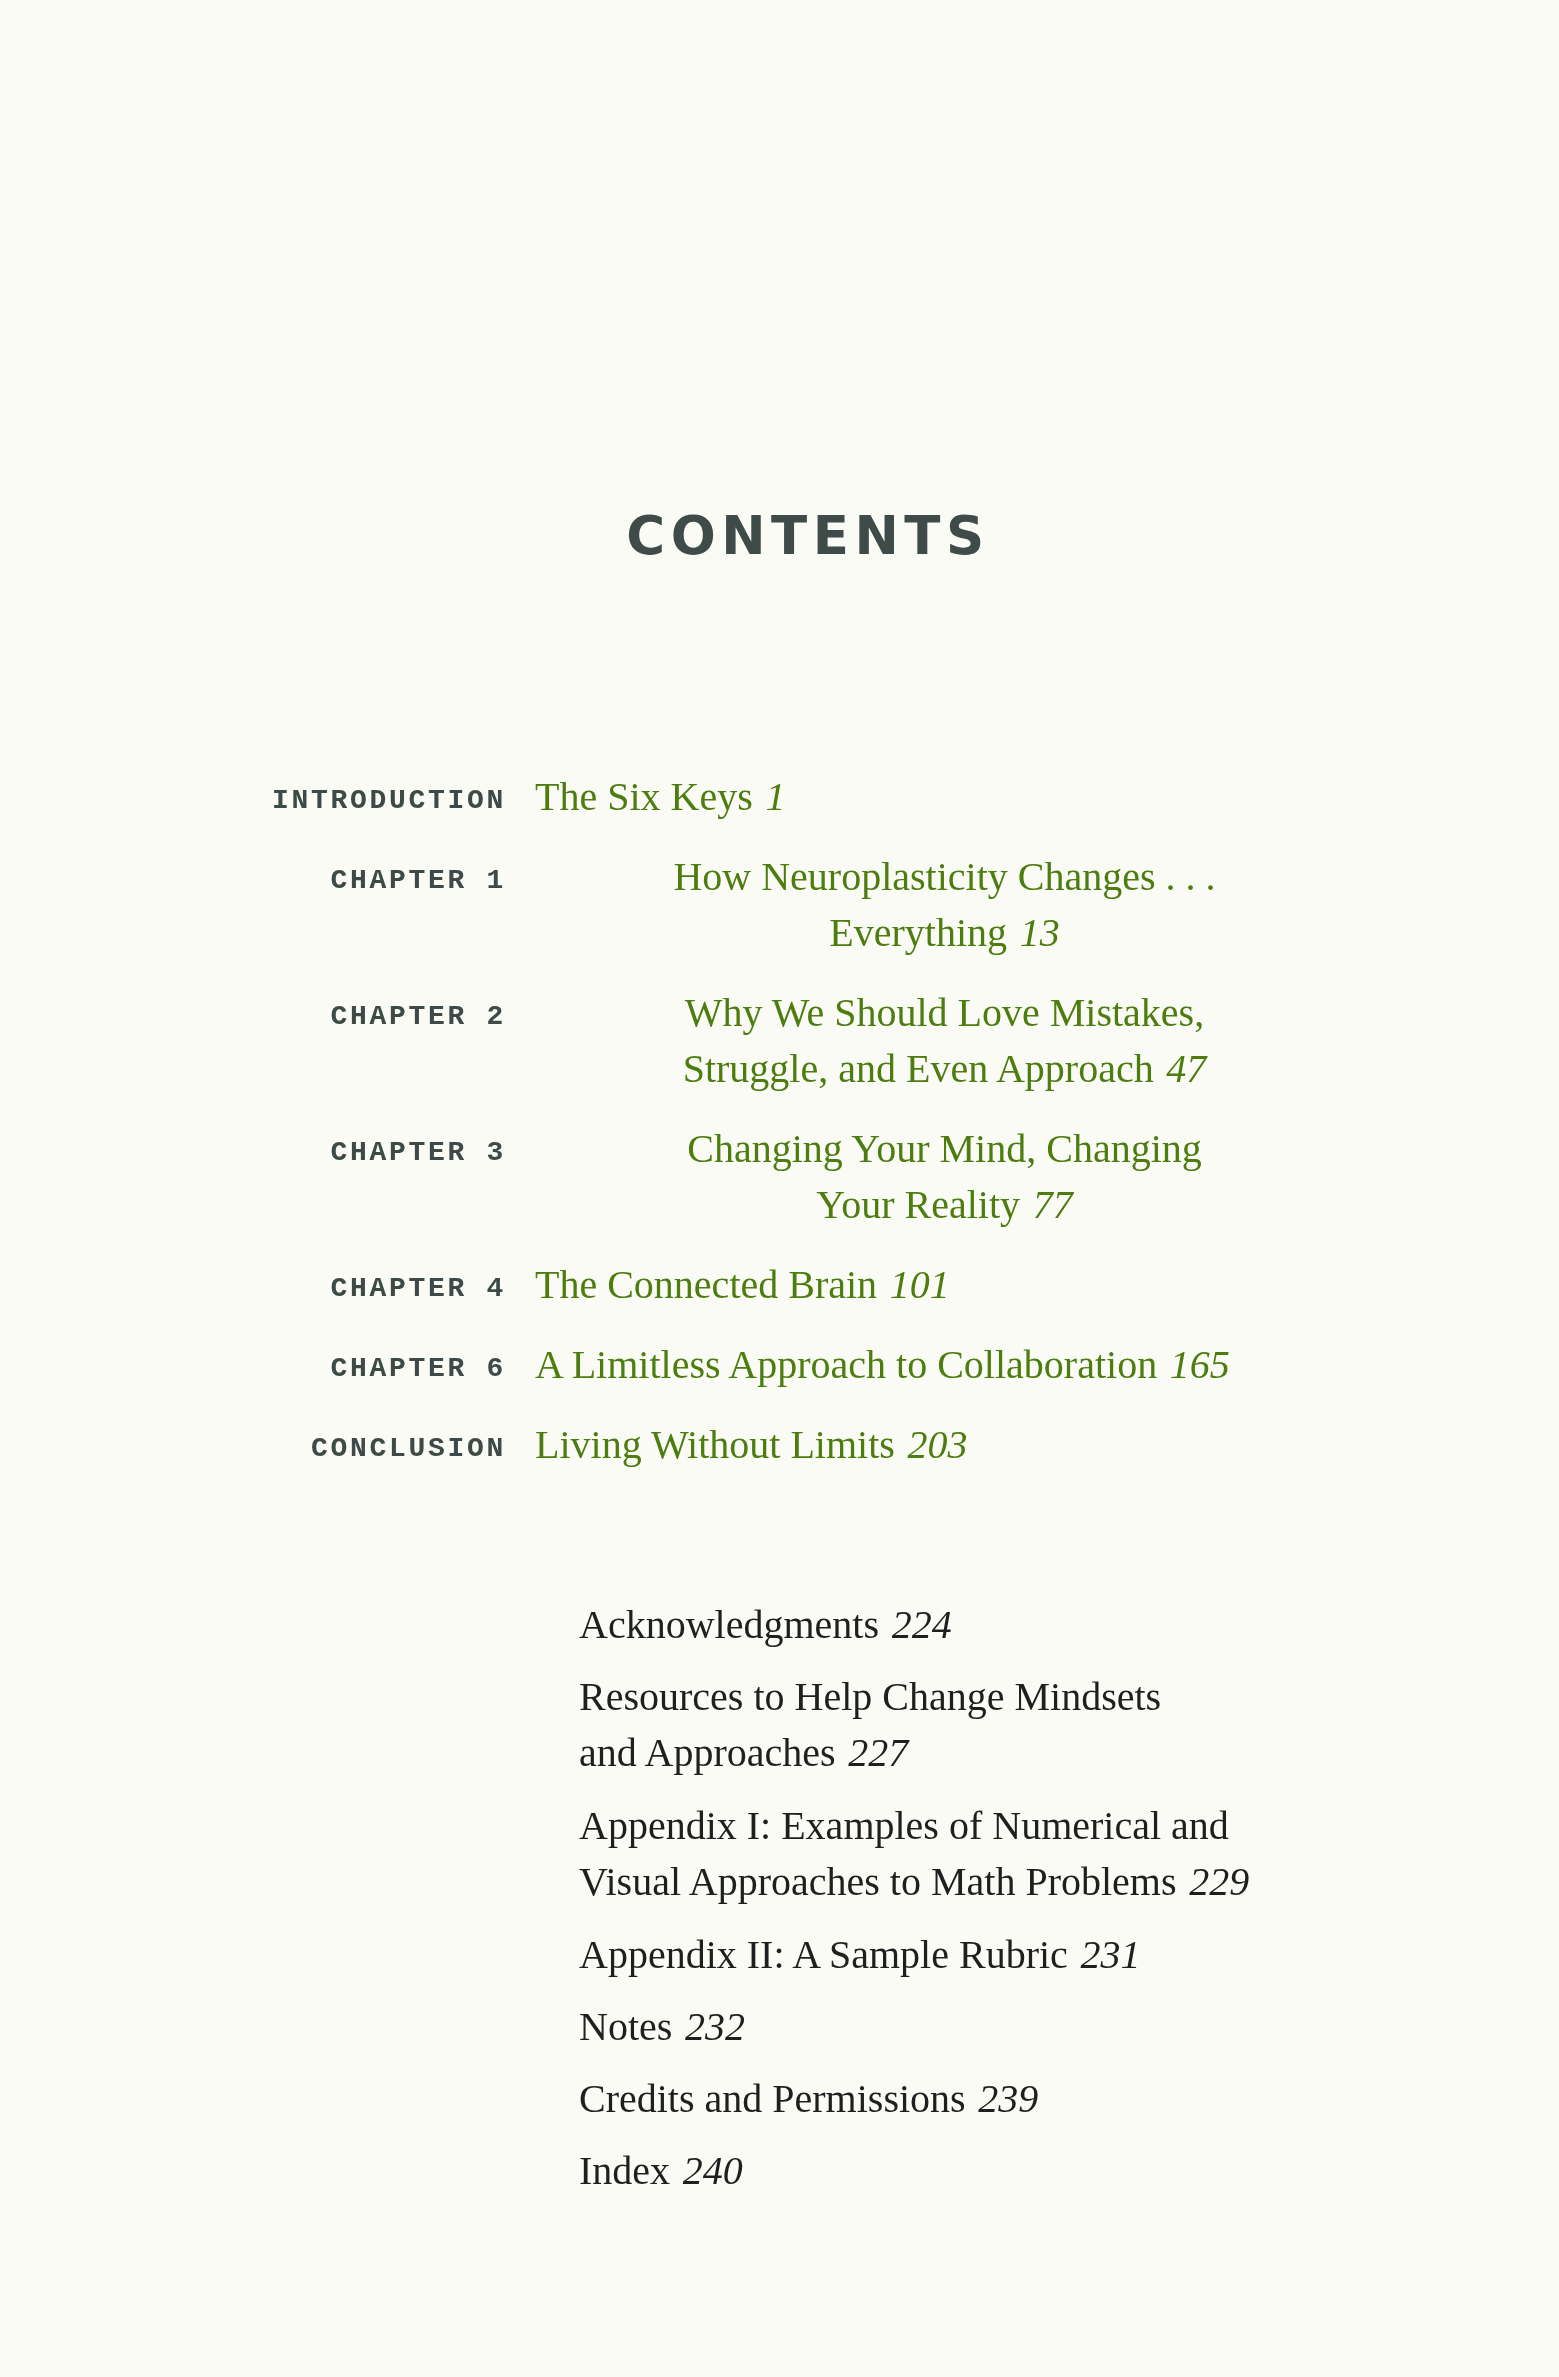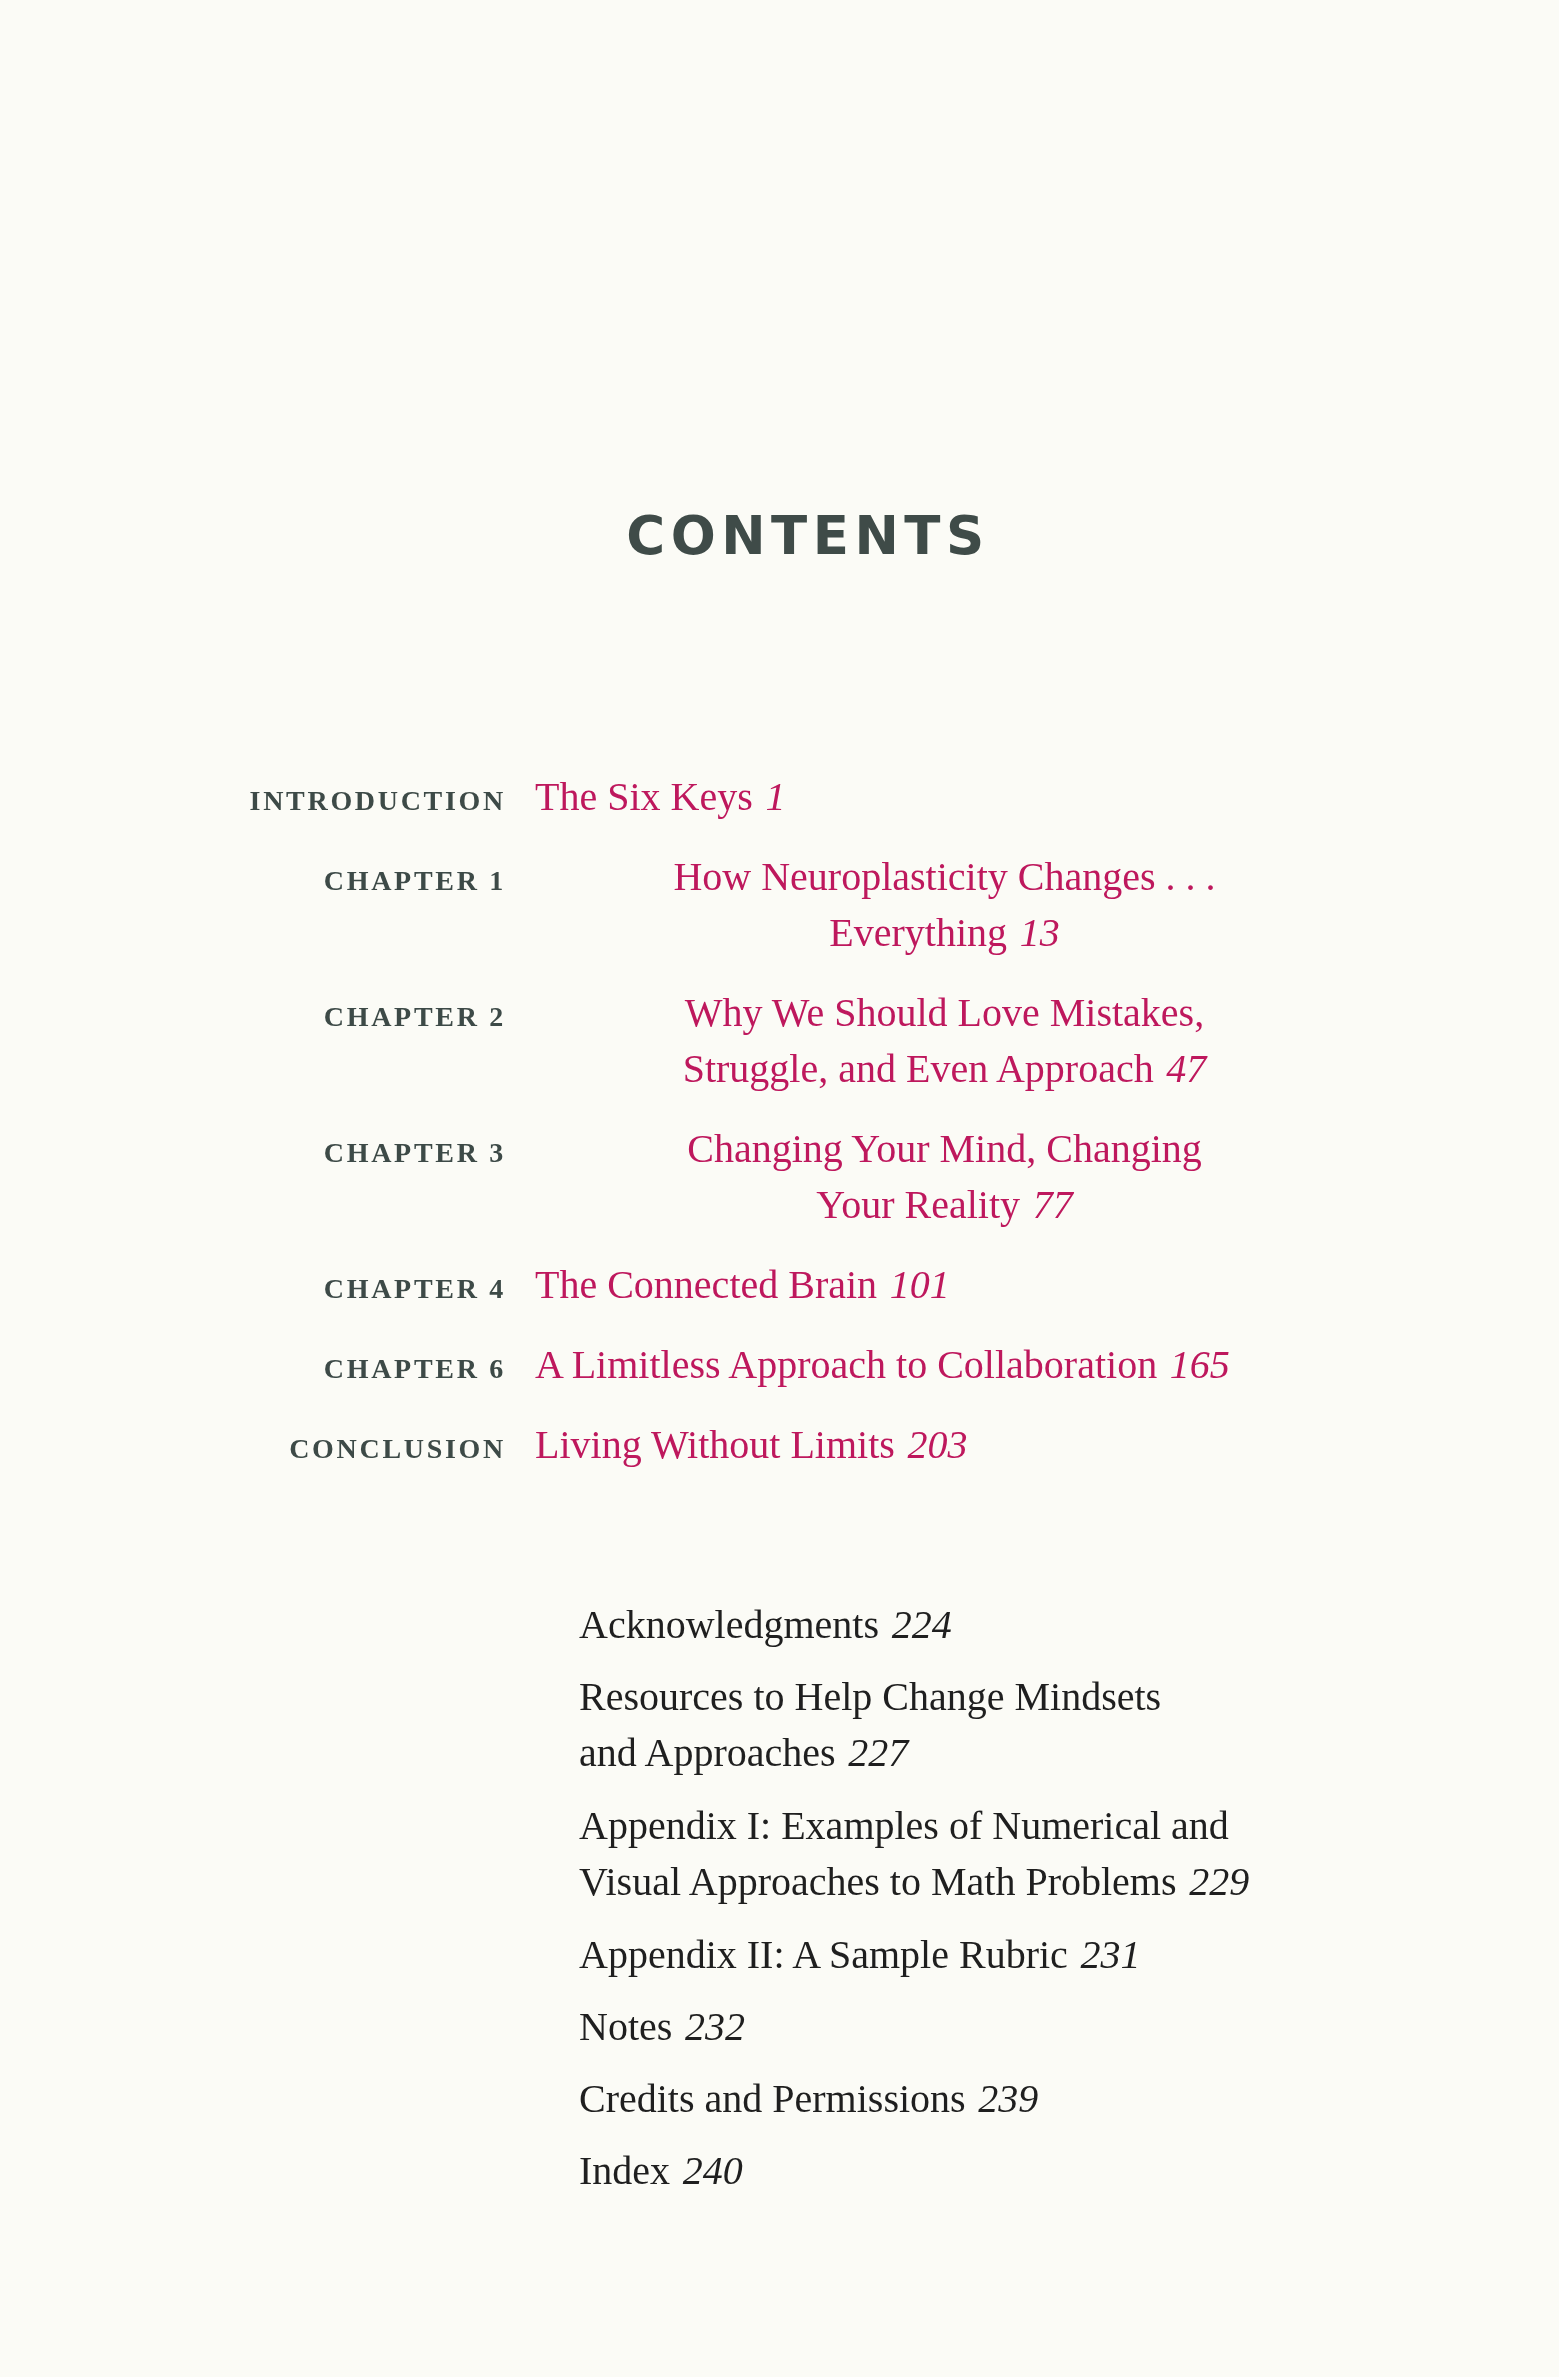--- a/index.html
+++ b/index.html
@@ -17,27 +17,27 @@
     font-family: "DejaVu Sans", "Liberation Sans", sans-serif;
     font-weight: bold; font-size: 53px; letter-spacing: 5.5px;
     color: #3f4b48;
     padding-left: 28px;
   }
   .toc { position: absolute; left: 0; top: 769px; width: 1560px; }
   .row { position: relative; height: 80px; }
   .row.two { height: 136px; text-align: center; }
   .label {
     position: absolute; right: 1054px; top: 16.4px;
-    font-family: Liberation Serif, serif;
+    font-family: Liberation Mono, monospace;
     font-weight: bold; font-size: 28px; letter-spacing: 2.7px;
     color: #3d4a47; white-space: nowrap;
   }
   .entry {
     position: absolute; left: 535px; top: 0;
-    font-size: 40px; line-height: 56px; color: #be185d;
+    font-size: 40px; line-height: 56px; color: #4d7c0f;
     width: 819px;
   }
   .pg { font-style: italic; margin-left: 12.7px; }
   .back { position: absolute; left: 0; top: 1597px; width: 1560px; padding-left: 44px; }
   .brow { position: relative; height: 72px; }
   .brow.two { height: 129px; }
   .bentry {
     position: absolute; left: 535px; top: 0;
     font-size: 40px; line-height: 56px; color: #1f1f1f; width: 819px;
   }

